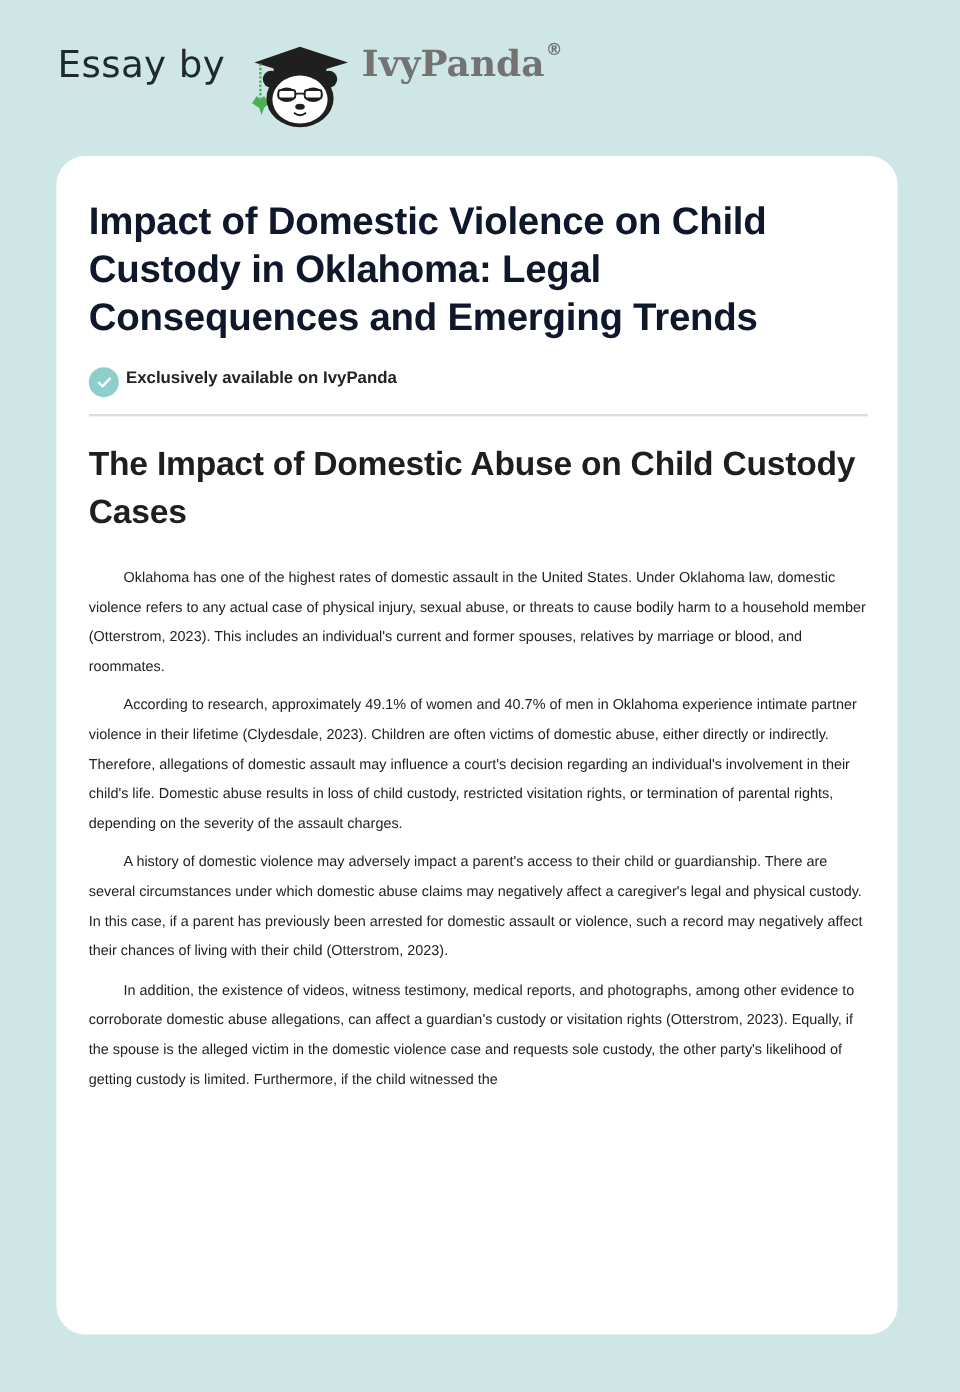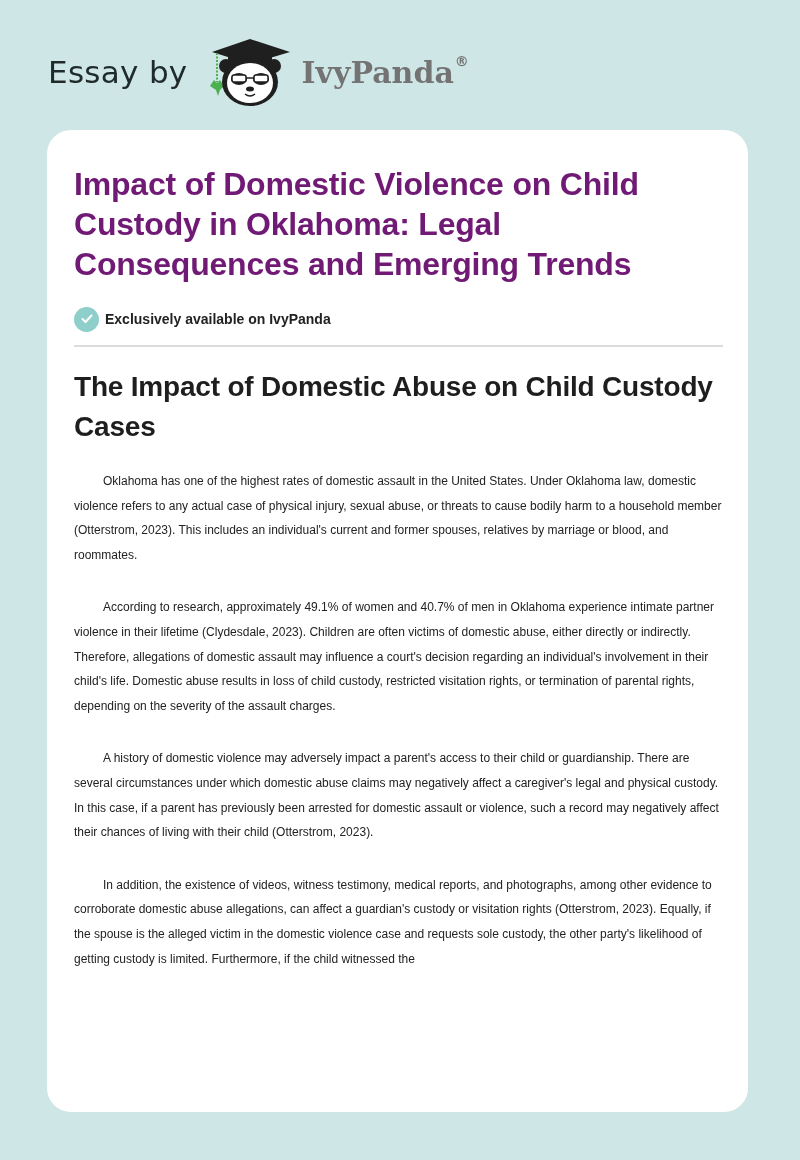--- a/index.html
+++ b/index.html
@@ -6,21 +6,21 @@
   body {
     width: 800px; height: 1160px;
     background: #cfe6e6;
     font-family: "Liberation Sans", sans-serif;
     color: #1e1e1e;
     position: relative;
     overflow: hidden;
   }
   .brand {
     position: absolute; left: 48px; top: 36px;
-    display: flex; align-items: center;
+    display: flex; 
     height: 72px;
   }
   .brand .essay-by {
     font-family: "DejaVu Sans", sans-serif;
     font-size: 31px; color: #1f2a2a;
     letter-spacing: 0.3px;
     margin-right: 18px;
   }
   .brand .logo {
     width: 88px; height: 72px; margin-right: 8px;
@@ -41,26 +41,26 @@
     background: #ffffff;
     border-radius: 24px;
     box-sizing: border-box;
     padding: 34px 25px 0 27px;
     overflow: hidden;
   }
   .title {
     font-family: "Liberation Sans", sans-serif;
     font-weight: bold;
     font-size: 32px; line-height: 40px;
-    color: #701a75;
+    color: #0f172a;
     margin: 0;
     letter-spacing: -0.2px;
   }
   .badge {
-    display: flex; align-items: center;
+    display: flex; align-items: flex-start;
     margin-top: 22px;
     height: 26px;
   }
   .badge .check {
     width: 25px; height: 25px; border-radius: 50%;
     background: #8fcfcb;
     display: flex; align-items: center; justify-content: center;
     margin-right: 6px;
   }
   .badge .label {
@@ -77,21 +77,21 @@
     margin: 20px 0 16px 0;
     letter-spacing: -0.2px;
   }
   .para {
     font-size: 12px; line-height: 24.6px;
     color: #222;
     margin: 0;
     text-indent: 29px;
   }
   .para.first { margin-top: 22px; }
-  .para + .para { margin-top: 28px; }
+  .para + .para { margin-top: 8px; }
 </style>
 </head>
 <body>
 
 <div class="brand">
   <span class="essay-by">Essay by</span>
   <span class="logo">
     <svg width="88" height="72" viewBox="0 0 88 72">
 
       <polygon points="6,16 44,3 84,16 44,28" fill="#1f1f1f"></polygon>

